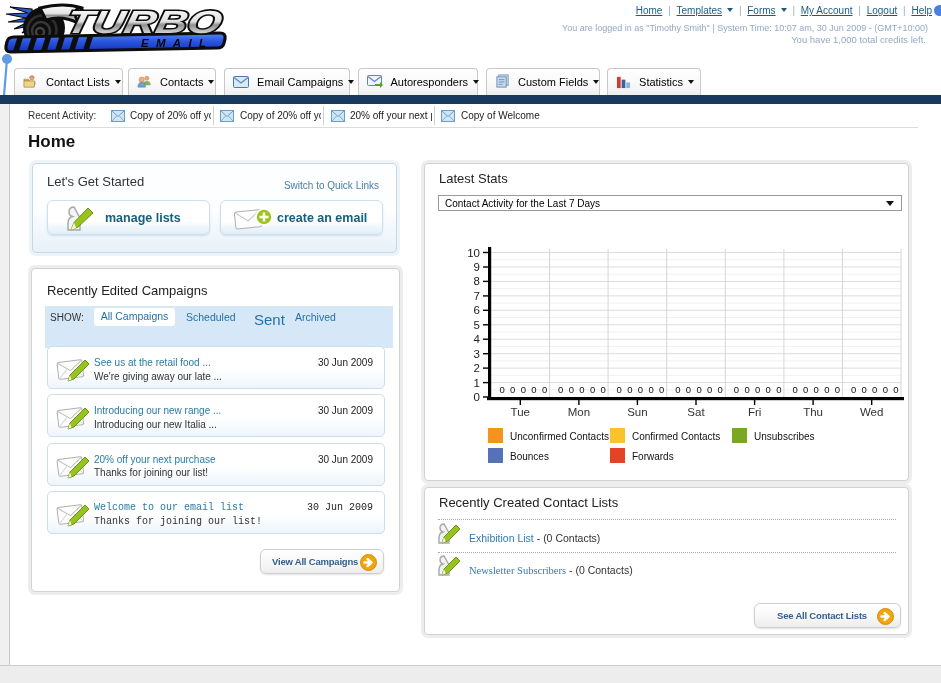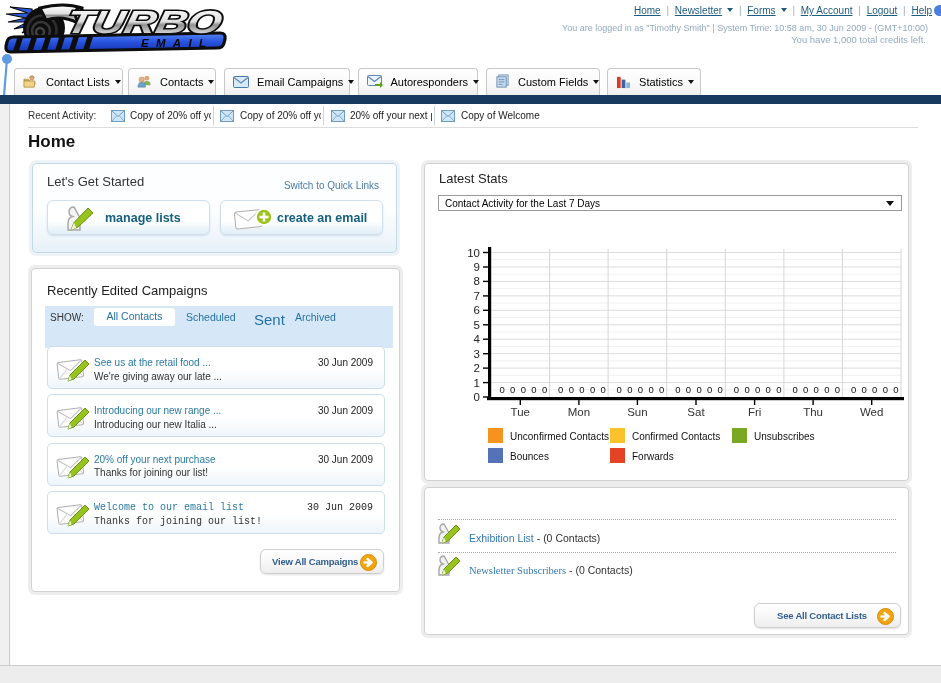--- a/index.html
+++ b/index.html
@@ -64,27 +64,27 @@
   </g>
 </svg>
 
 <svg class="abs" style="left:0;top:50px;" width="16" height="60" viewBox="0 0 16 60">
   <line x1="7" y1="9" x2="3" y2="58" stroke="#5e9be3" stroke-width="2.2"></line>
   <circle cx="7" cy="9" r="5" fill="#5e9be3"></circle>
 </svg>
 
 <div class="abs" style="top:5px;right:9px;font-size:10px;white-space:nowrap;">
   <a class="toplink">Home</a> <span class="sep"> | </span>
-  <a class="toplink">Newsletter</a><span class="caret" style="border-top-color:#1c5a7a;"></span> <span class="sep"> | </span>
+  <a class="toplink">Templates</a><span class="caret" style="border-top-color:#1c5a7a;"></span> <span class="sep"> | </span>
   <a class="toplink">Forms</a><span class="caret" style="border-top-color:#1c5a7a;"></span> <span class="sep"> | </span>
   <a class="toplink">My Account</a> <span class="sep"> | </span>
   <a class="toplink">Logout</a> <span class="sep"> | </span>
   <a class="toplink">Help</a>
 </div>
-<div class="abs" style="top:23px;right:13px;font-size:9px;color:#93a9c2;">You are logged in as "Timothy Smith" | System Time: 10:58 am, 30 Jun 2009 - (GMT+10:00)</div>
+<div class="abs" style="top:23px;right:13px;font-size:9px;color:#93a9c2;">You are logged in as "Timothy Smith" | System Time: 10:07 am, 30 Jun 2009 - (GMT+10:00)</div>
 <div class="abs" style="top:34px;right:15px;font-size:9.5px;color:#93a9c2;">You have 1,000 total credits left.</div>
 <div class="abs" style="top:5px;left:934px;width:11px;height:11px;border-radius:50%;background:#4a7fe0;"></div>
 
 <div class="abs" style="left:14px;top:68px;height:27px;white-space:nowrap;font-size:0;">
   <span class="navtab" style="width:109px;margin-right:5px;">
     <svg width="15" height="15" viewBox="0 0 16 16">
         <path d="M9.5 1.6 a2.7 2.7 0 0 1 2.7 2.7 l-5.4 0 a2.7 2.7 0 0 1 2.7 -2.7z" fill="#9a6132"></path>
         <circle cx="9.5" cy="4.6" r="2.4" fill="#dda273"></circle>
         <path d="M5.3 9.6 Q9.5 6.4 13.7 9.6 L13.3 11 L5.7 11 Z" fill="#9aaab6"></path>
         <path d="M1 5.6 L5.8 5.6 L7.2 7.4 L1 7.4 Z" fill="#ecc773" stroke="#a98a35" stroke-width="0.8"></path>
@@ -187,21 +187,21 @@
         <path d="M26.5 11 L35.5 11 M31 6.5 L31 15.5" stroke="#fff" stroke-width="2.6"></path>
       </svg>
     <span style="position:absolute;left:56px;top:10px;font-size:12.5px;color:#14607e;font-weight:bold;">create an email</span>
   </div>
 </div>
 
 <div class="panel" style="left:31px;top:268px;width:369px;height:324px;">
   <div class="abs" style="left:15px;top:14px;font-size:13px;color:#222;">Recently Edited Campaigns</div>
   <div class="abs" style="left:13px;top:37px;width:348px;height:42px;background:#d6e8f7;">
     <span class="abs" style="left:5px;top:6px;font-size:10px;color:#333;">SHOW:</span>
-    <span class="abs" style="left:49px;top:2px;width:81px;height:18px;background:#fff;border-radius:3px;text-align:center;line-height:17px;font-size:10.5px;color:#2472a4;">All Contacts</span>
+    <span class="abs" style="left:49px;top:2px;width:81px;height:18px;background:#fff;border-radius:3px;text-align:center;line-height:17px;font-size:10.5px;color:#2472a4;">All Campaigns</span>
     <span class="abs" style="left:141px;top:5px;font-size:10.5px;color:#2472a4;">Scheduled</span>
     <span class="abs" style="left:209px;top:5px;font-size:15px;color:#2472a4;">Sent</span>
     <span class="abs" style="left:250px;top:5px;font-size:10.5px;color:#2472a4;">Archived</span>
   </div>
   <div class="citem" style="top:77px;">
     <svg class="cicon" width="36" height="32" viewBox="0 0 36 32">
         <g transform="rotate(-7 16 18)">
           <rect x="3" y="8" width="25" height="17" rx="1.5" fill="#fdfdfd" stroke="#b0b0b0"></rect>
           <path d="M4 9 L15.5 17.5 L27 9" fill="none" stroke="#c0c0c0"></path>
           <path d="M4 24 L12 16 M27 24 L19 16" fill="none" stroke="#d5d5d5"></path>
@@ -377,20 +377,21 @@
   <rect x="307" y="189" width="15" height="15" fill="#7aa822"></rect>
   <text x="329" y="201" font-size="10" fill="#111">Unsubscribes</text>
   <rect x="63" y="209" width="15" height="15" fill="#5572b8"></rect>
   <text x="85" y="221" font-size="10" fill="#111">Bounces</text>
   <rect x="185" y="209" width="15" height="15" fill="#e54326"></rect>
   <text x="207" y="221" font-size="10" fill="#111">Forwards</text>
   </svg>
 </div>
 
 <div class="panel" style="left:424px;top:487px;width:485px;height:148px;">
+  <div class="abs" style="left:14px;top:7px;font-size:13px;color:#222;">Recently Created Contact Lists</div>
   <div class="abs" style="left:13px;top:31px;width:458px;border-top:1px dotted #aaa;"></div>
   <svg class="abs" style="left:11px;top:34px;" width="26" height="24" viewBox="0 0 26 24">
       <path d="M8 2 Q4 2 4 6 Q4 9 7 10 Q3 11 3 16 L3 21 L13 21 L13 11 Z" fill="#f2f2f2" stroke="#a8a8a8" stroke-width="1.4"></path>
       <path d="M20 3 L24 7 L12 19 L6 21 L8 15 Z" fill="#96c31e" stroke="#6d9414"></path>
       <path d="M6 21 L8 15 L9.8 19.4 Z" fill="#eef5d5"></path>
     </svg>
   <div class="abs" style="left:44px;top:44px;font-size:10.5px;"><span style="color:#3379b5;">Exhibition List</span><span style="color:#333;"> - (0 Contacts)</span></div>
   <div class="abs" style="left:13px;top:64px;width:458px;border-top:1px dotted #aaa;"></div>
   <svg class="abs" style="left:11px;top:66px;" width="26" height="24" viewBox="0 0 26 24">
       <path d="M8 2 Q4 2 4 6 Q4 9 7 10 Q3 11 3 16 L3 21 L13 21 L13 11 Z" fill="#f2f2f2" stroke="#a8a8a8" stroke-width="1.4"></path>

